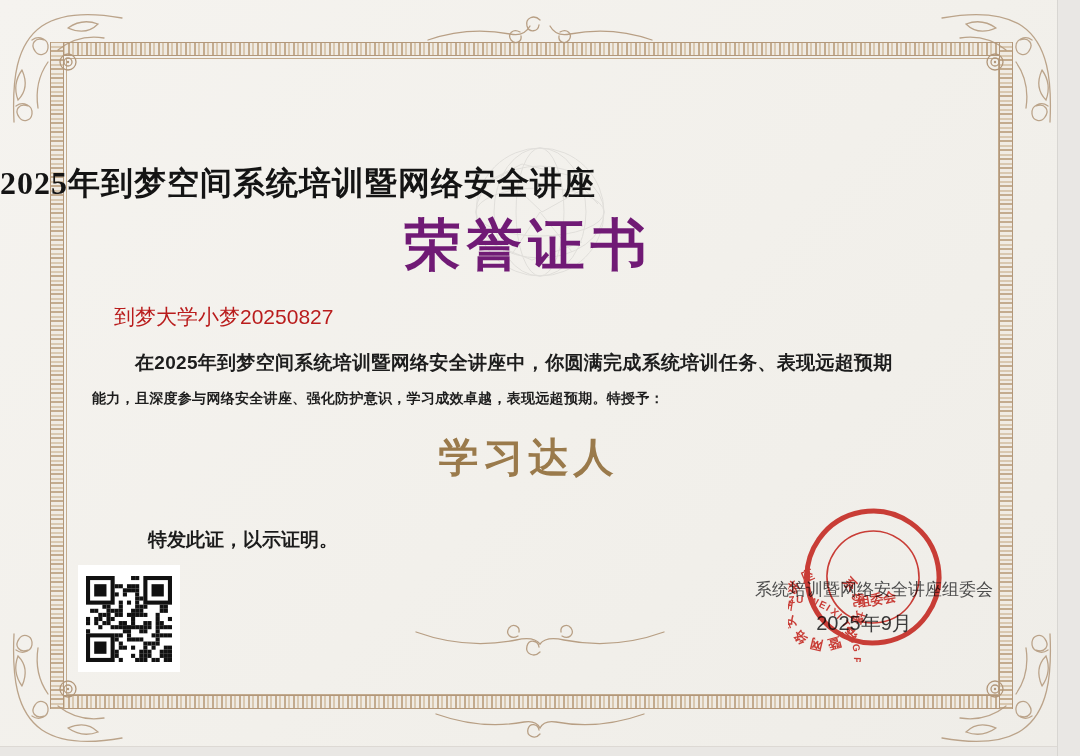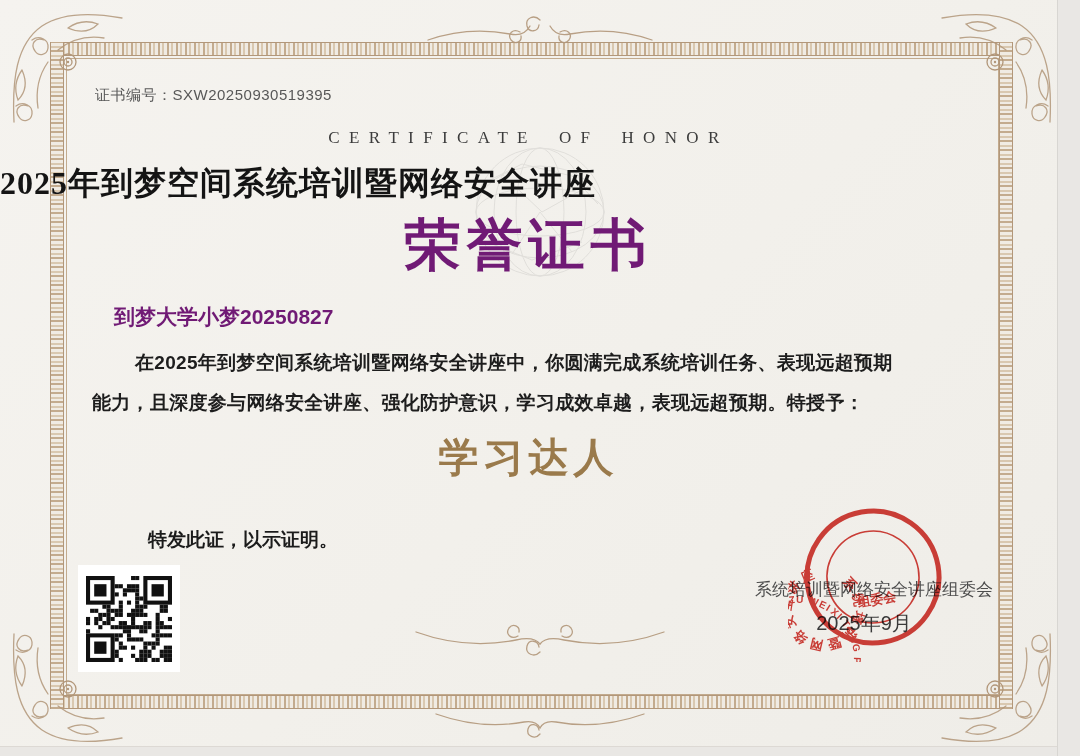--- a/index.html
+++ b/index.html
@@ -33,23 +33,23 @@
   #cert-number{left:95px;top:86px;font-size:15px;color:#585858;letter-spacing:.5px;}
   #eyebrow{left:0;top:128px;width:1057px;text-align:center;
            font-family:"Liberation Serif","DejaVu Serif",serif;
            font-size:17px;color:#3c3c3c;letter-spacing:.55em;word-spacing:.5em;}
   #event-title{left:0;top:162px;width:1057px;text-align:left;
                font-family:"Liberation Serif","DejaVu Serif",serif;
                font-size:32px;font-weight:700;color:#141414;letter-spacing:1px;}
   #cert-title{left:0;top:208px;width:1057px;text-align:center;
               font-family:"Liberation Serif","DejaVu Serif",serif;
               font-size:56px;font-weight:700;color:#701a75;letter-spacing:6px;}
-  #recipient{left:114px;top:303px;font-size:21px;font-weight:700;color:#701a75;}
+  #recipient{left:114px;top:303px;font-size:21px;font-weight:400;color:#b91c1c;}
   #body-line1{left:135px;top:350px;font-size:19px;font-weight:700;color:#1d1d1d;letter-spacing:.3px;}
-  #body-line2{left:92px;top:390px;font-size:19px;font-weight:700;color:#1d1d1d;letter-spacing:.3px;}
+  #body-line2{left:92px;top:390px;font-size:14px;font-weight:700;color:#1d1d1d;letter-spacing:.3px;}
   #award{left:0;top:430px;width:1057px;text-align:center;
          font-family:"Liberation Serif","DejaVu Serif",serif;
          font-size:40px;font-weight:700;color:#9a7a4b;letter-spacing:5px;}
   #closing{left:148px;top:527px;font-size:19px;font-weight:700;color:#1b1b1b;}
   #issuer{left:664px;top:578px;width:420px;text-align:center;font-size:17px;color:#4d4d4d;}
   #issue-date{left:664px;top:610px;width:400px;text-align:center;font-size:20px;color:#3a3a3a;}
   
   #qr-box{position:absolute;left:78px;top:565px;width:102px;height:107px;background:#fff;
           display:flex;align-items:center;justify-content:center;}
   
@@ -166,24 +166,20 @@
     <g stroke="#444" fill="none" stroke-width="1">
       <circle cx="78" cy="78" r="64"></circle>
       <ellipse cx="78" cy="78" rx="24" ry="64"></ellipse>
       <ellipse cx="78" cy="78" rx="46" ry="64"></ellipse>
       <ellipse cx="78" cy="78" rx="64" ry="24"></ellipse>
       <ellipse cx="78" cy="78" rx="64" ry="46"></ellipse>
       <path d="M20,50 L60,30 L110,42 L136,70 M30,110 L70,126 L120,108 M40,40 L80,78 L130,50 M50,120 L78,78 L110,118"></path>
     </g>
   </svg>
 
-  <div class="abs" id="cert-number">
-    <span>证书编号：</span><span>SXW20250930519395</span>
-  </div>
-  <div class="abs" id="eyebrow">CERTIFICATE OF HONOR</div>
   <div class="abs" id="event-title">2025年到梦空间系统培训暨网络安全讲座</div>
   <div class="abs" id="cert-title">荣誉证书</div>
   <div class="abs" id="recipient">到梦大学小梦20250827</div>
   <div class="abs" id="body-line1">在2025年到梦空间系统培训暨网络安全讲座中，你圆满完成系统培训任务、表现远超预期</div>
   <div class="abs" id="body-line2">能力，且深度参与网络安全讲座、强化防护意识，学习成效卓越，表现远超预期。特授予：</div>
   <div class="abs" id="closing">特发此证，以示证明。</div>
   <div class="abs" id="award">学习达人</div>
   <div class="abs" id="issuer">系统培训暨网络安全讲座组委会</div>
   <div class="abs" id="issue-date">2025年9月</div>
 

